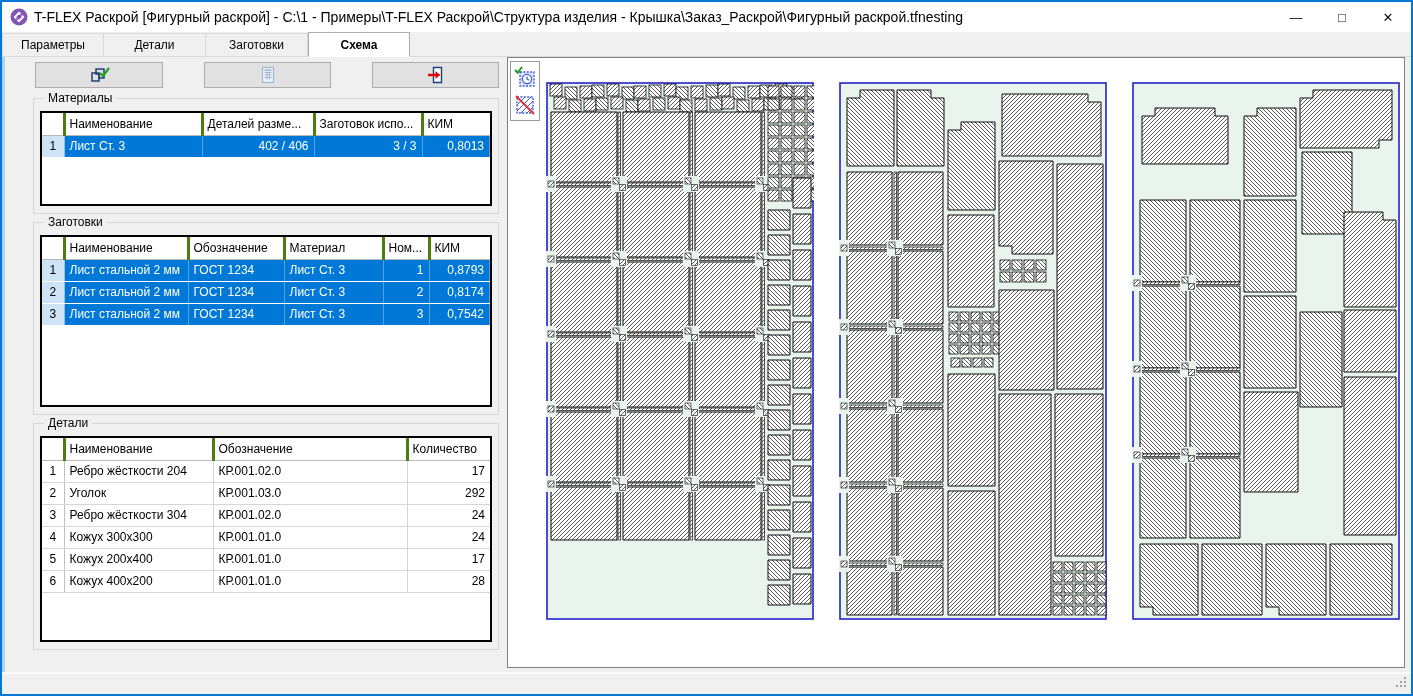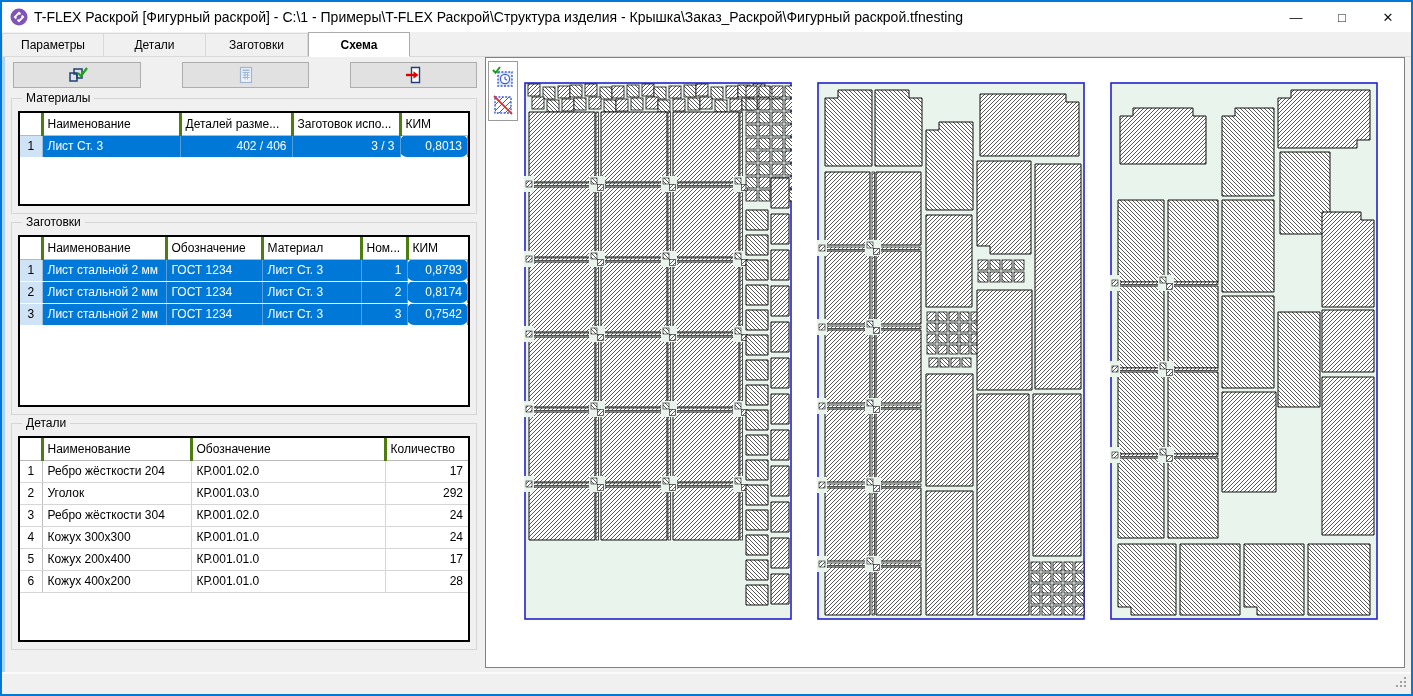--- a/index.html
+++ b/index.html
@@ -20,39 +20,39 @@
   .menu-item{padding:4px 10px;}
   
   .tabstrip{height:25px;display:flex;align-items:flex-end;background:#f0f0f0;flex:0 0 auto;}
   .tab{width:102px;height:24px;background:#f0f0f0;border:1px solid #d9d9d9;border-left:none;
     display:flex;align-items:center;justify-content:center;}
   .tab:first-child{border-left:1px solid #d9d9d9;}
   .tab.active{background:#ffffff;border:1px solid #acacac;border-bottom:1px solid #ffffff;height:25px;font-weight:bold;}
   .tab-fill{flex:1;height:24px;border-bottom:1px solid #d9d9d9;}
   
   .main{flex:1;display:flex;background:#f0f0f0;border-left:3px solid #aed3f2;min-height:0;}
-  .left-panel{width:480px;flex:0 0 auto;padding-top:3px;}
+  .left-panel{width:480px;flex:0 0 auto;padding-top:3px;margin-left:22px;}
   .toolbar{height:30px;display:flex;align-items:center;padding-left:8px;}
   .tbtn{width:128px;height:26px;background:#e1e1e1;border:1px solid #adadad;
     display:flex;align-items:center;justify-content:center;padding:0;}
   .tbtn.b2{margin-left:41px;width:127px;}
   .tbtn.b3{margin-left:41px;width:127px;}
   .grp{margin:8px 8px 0 6px;border:1px solid #d5d5d5;position:relative;padding:12px 6px 7px 6px;}
   .grp-label{position:absolute;top:-8px;left:10px;background:#f0f0f0;padding:0 4px;}
   .tbl-frame{border:2px solid #000;background:#fff;overflow:hidden;}
   .tbl-frame.mat{height:95px;}
   .tbl-frame.blk{height:172px;}
   .tbl-frame.prt{height:206px;}
   table{border-collapse:collapse;table-layout:fixed;width:100%;}
   th{font-weight:normal;text-align:left;height:22px;padding:0 4px;background:#fff;
     border-right:3px solid #4d7c0f;border-bottom:1px solid #b9b9b9;overflow:hidden;white-space:nowrap;}
   th:last-child{border-right:none;border-radius:8px;}
   td{height:22px;padding:0 5px;border-right:1px solid #d6d6d6;border-bottom:1px solid #d6d6d6;
     overflow:hidden;white-space:nowrap;background:#fff;}
-  td:last-child{border-right:none;border-radius:7px;}
+  td:last-child{border-right:none;}
   td.rn{text-align:center;padding:0 2px;border-right:1px solid #c0c0c0;}
   td.ar{text-align:right;}
   tr.sel td{background:#0078d7;color:#fff;border-right:1px solid #559fdd;border-bottom:1px solid #fff;}
   tr.sel td.rn{background:#cfe3f7;color:#000;border-right:1px solid #9dbfdf;}
   
   .preview{flex:1;margin:0 6px 4px 0;background:#ffffff;border:1px solid #808080;position:relative;min-width:0;}
   .side-tools{position:absolute;left:2px;top:3px;width:30px;background:#fff;
     border:1px solid #9a9a9a;padding:3px 2px;display:flex;flex-direction:column;gap:4px;align-items:center;}
   .ptool{width:24px;height:24px;display:flex;align-items:center;justify-content:center;}
   .sheets{position:absolute;left:38px;top:24px;display:flex;gap:25px;}

